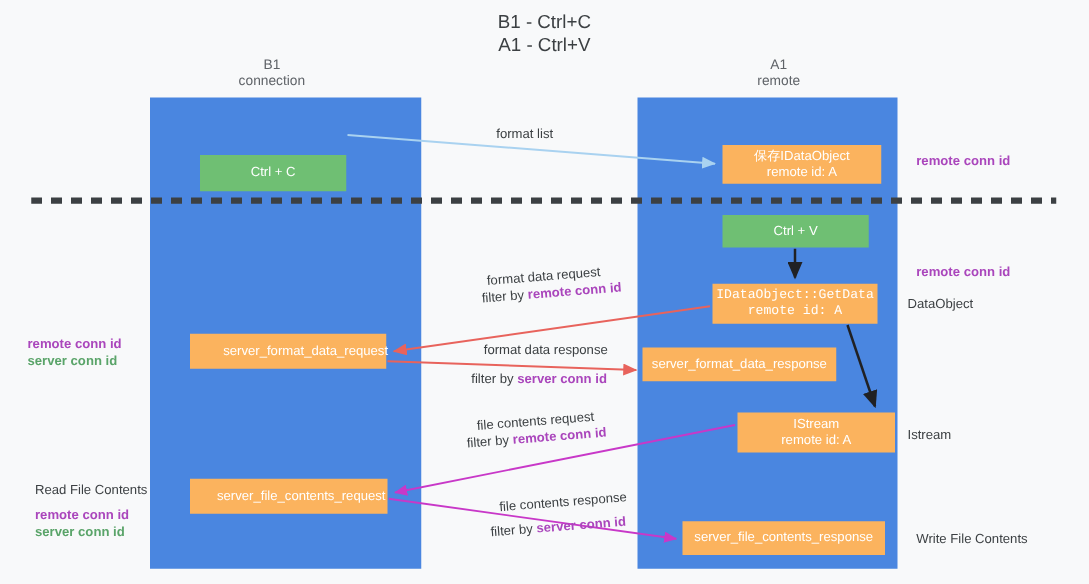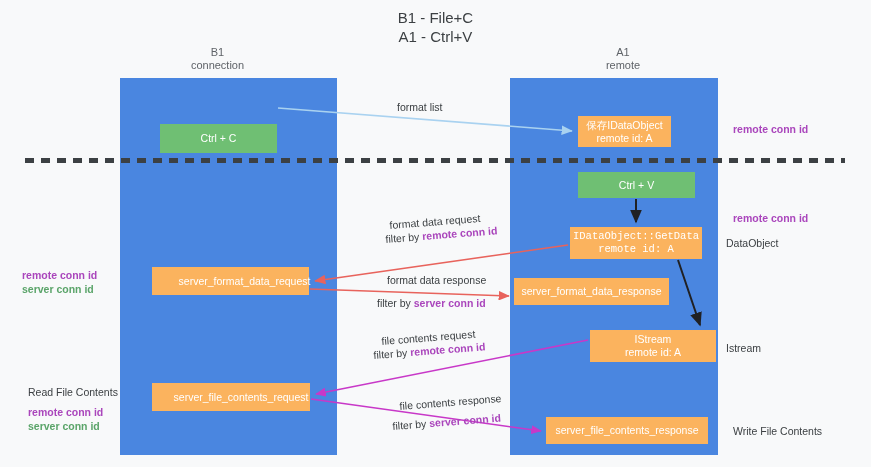--- a/index.html
+++ b/index.html
@@ -41,21 +41,21 @@
   .node{
     position:absolute;box-sizing:border-box;
     display:flex;flex-direction:column;align-items:center;justify-content:center;
     color:#ffffff;font-size:10.5px;line-height:13px;text-align:center;
   }
   .node.green{background:#6fbf73;}
   .node.orange{background:#fbb35e;}
   .node .l2{font-size:10.5px;}
 
   #node-ctrl-c{left:160px;top:95px;width:117px;height:29px;margin-top:29px;}
-  #node-save-idataobject{left:578px;top:116px;width:93px;height:31px;}
+  #node-save-idataobject{left:578px;top:116px;width:127px;height:31px;}
   #node-ctrl-v{left:578px;top:172px;width:117px;height:26px;}
   #node-getdata{left:570px;top:227px;width:132px;height:32px;font-family:Liberation Mono, monospace;}
   #node-fmt-req{left:152px;top:267px;width:157px;height:28px;padding-left:28px;}
   #node-fmt-resp{left:514px;top:278px;width:155px;height:27px;}
   #node-istream{left:590px;top:330px;width:126px;height:32px;}
   #node-file-req{left:152px;top:383px;width:158px;height:28px;padding-left:20px;}
   #node-file-resp{left:546px;top:417px;width:162px;height:27px;}
 
   
   .anno{position:absolute;font-size:10.5px;line-height:14px;}
@@ -85,21 +85,21 @@
   #lbl-fcresp2{left:392px;top:419px;transform:rotate(-4.5deg);transform-origin:left top;}
 
   svg.edges{position:absolute;left:0;top:0;width:871px;height:467px;pointer-events:none;}
 </style>
 </head>
 <body>
 
 <div class="canvas">
 
   <div class="title">
-    <div>B1 - File+C</div>
+    <div>B1 - Ctrl+C</div>
     <div>A1 - Ctrl+V</div>
   </div>
 
   <div class="colhead" id="colhead-b1">
     <div>B1</div>
     <div>connection</div>
   </div>
   <div class="colhead" id="colhead-a1">
     <div>A1</div>
     <div>remote</div>

